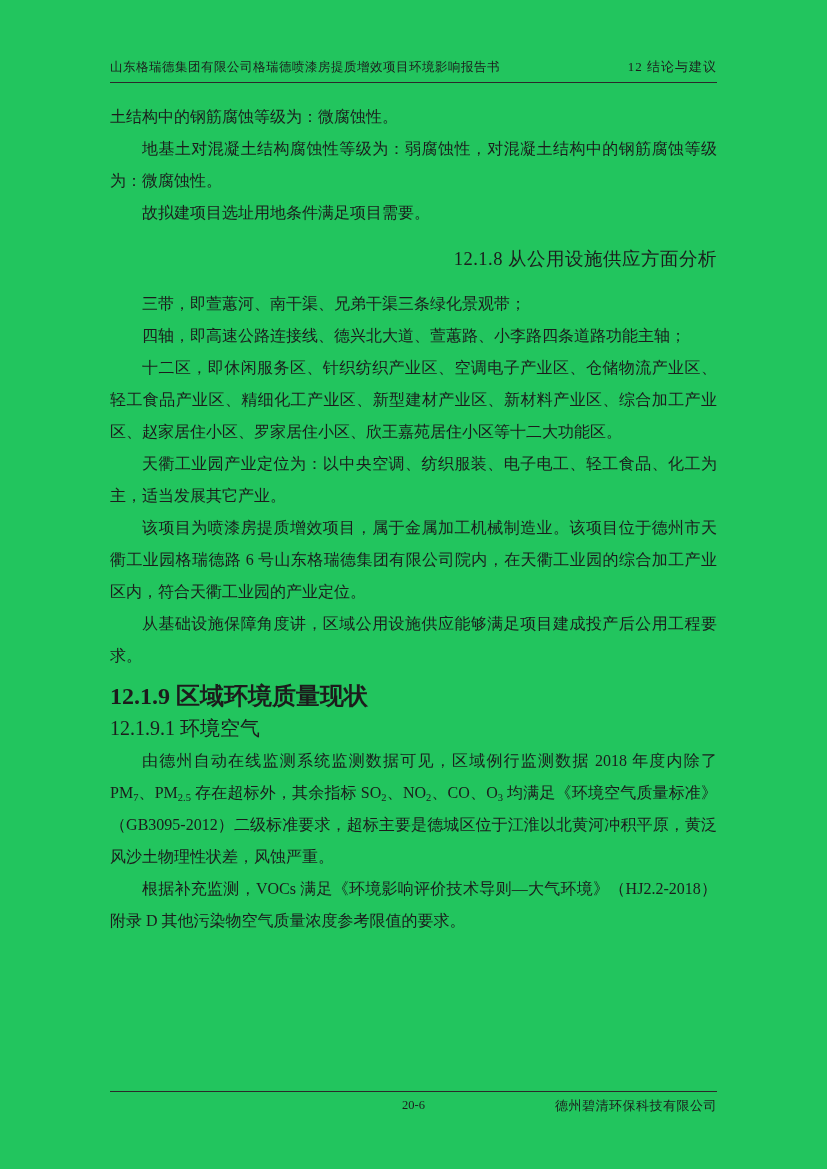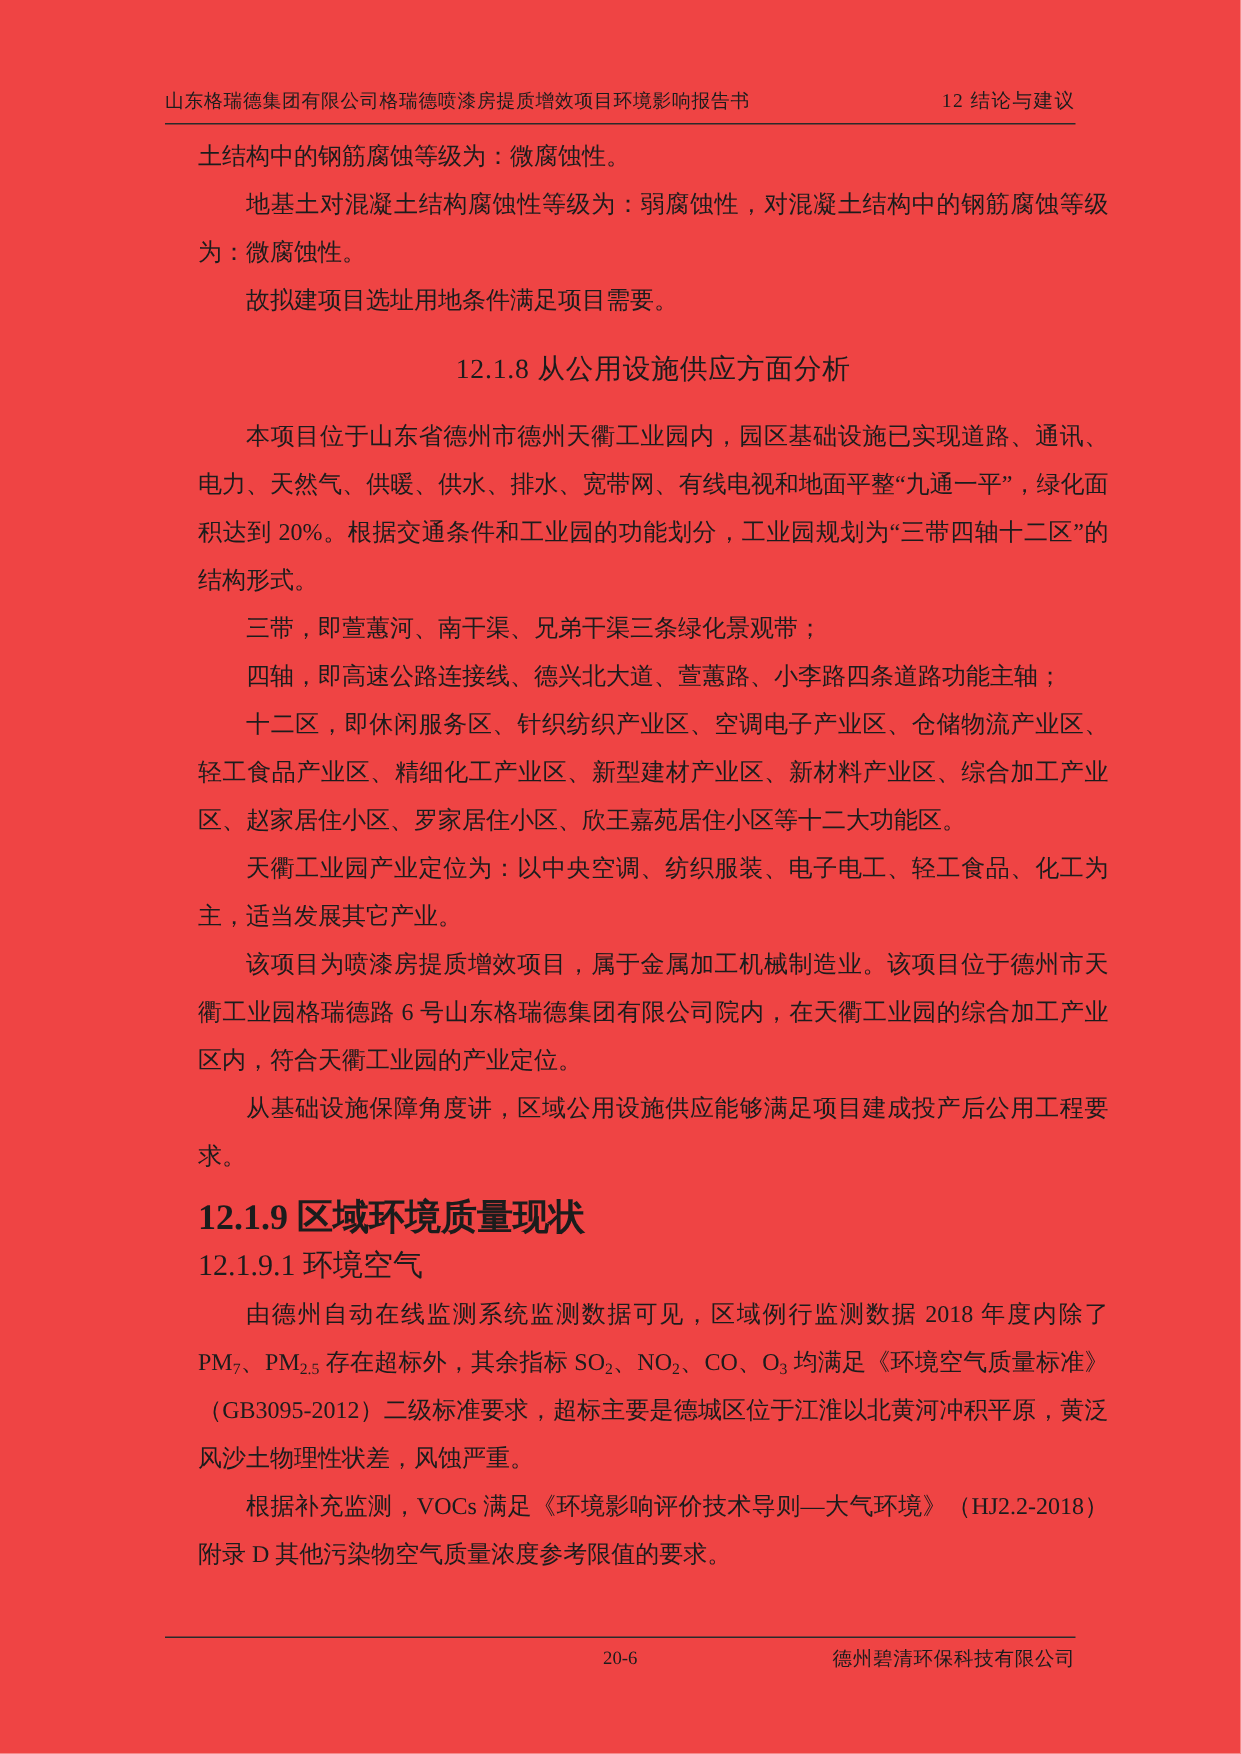--- a/index.html
+++ b/index.html
@@ -8,21 +8,21 @@
     width: 827px;
     height: 1169px;
     position: relative;
     font-family: "Liberation Serif", "DejaVu Serif", serif;
     color: #1c1c1c;
     overflow: hidden;
   }
   .page {
     position: absolute;
     inset: 0;
-    background: #ef4444;
+    background: #22c55e;
   }
   
   .header {
     position: absolute;
     left: 110px;
     width: 607px;
     top: 58px;
     display: flex;
     justify-content: space-between;
     align-items: flex-end;
@@ -37,38 +37,37 @@
   .header .h-right {
     font-size: 13px;
     letter-spacing: 1px;
     white-space: nowrap;
   }
   
   .doc-body {
     position: absolute;
     left: 110px;
     width: 607px;
-    top: 89px;
+    top: 101px;
     font-size: 16px;
     line-height: 32px;
     text-align: justify;
-    margin-left: 22px;
   }
   .doc-body p.para {
     text-align: justify;
     text-align-last: left;
   }
   .doc-body p.indent { text-indent: 2em; }
   .h1 {
     font-size: 18.5px;
     font-weight: normal;
     margin: 15px 0 14px 0;
     line-height: 30px;
     letter-spacing: 0.5px;
-    text-align: center;
+    text-align: right;
   }
   .h-bold {
     font-size: 24px;
     font-weight: bold;
     margin: 9px 0 2px 0;
     line-height: 30px;
     text-align: left;
   }
   .h-sub {
     font-size: 20px;
@@ -116,21 +115,20 @@
     <span class="h-left">山东格瑞德集团有限公司格瑞德喷漆房提质增效项目环境影响报告书</span>
     <span class="h-right">12 结论与建议</span>
   </div>
 
   <div class="doc-body">
 
   <p class="para"><span>土结构中的钢筋腐蚀等级为：微腐蚀性。</span></p>
       <p class="para indent"><span>地基土对混凝土结构腐蚀性等级为：弱腐蚀性，对混凝土结构中的钢筋腐蚀等级为：微腐蚀性。</span></p>
       <p class="para indent"><span>故拟建项目选址用地条件满足项目需要。</span></p>
       <div class="h1"><span>12.1.8  从公用设施供应方面分析</span></div>
-      <p class="para indent"><span>本项目位于山东省德州市德州天衢工业园内，园区基础设施已实现道路、通讯、电力、天然气、供暖、供水、排水、宽带网、有线电视和地面平整“九通一平”，绿化面积达到 20%。根据交通条件和工业园的功能划分，工业园规划为“三带四轴十二区”的结构形式。</span></p>
       <p class="para indent"><span>三带，即萱蕙河、南干渠、兄弟干渠三条绿化景观带；</span></p>
       <p class="para indent"><span>四轴，即高速公路连接线、德兴北大道、萱蕙路、小李路四条道路功能主轴；</span></p>
       <p class="para indent"><span>十二区，即休闲服务区、针织纺织产业区、空调电子产业区、仓储物流产业区、轻工食品产业区、精细化工产业区、新型建材产业区、新材料产业区、综合加工产业区、赵家居住小区、罗家居住小区、欣王嘉苑居住小区等十二大功能区。</span></p>
       <p class="para indent"><span>天衢工业园产业定位为：以中央空调、纺织服装、电子电工、轻工食品、化工为主，适当发展其它产业。</span></p>
       <p class="para indent"><span>该项目为喷漆房提质增效项目，属于金属加工机械制造业。该项目位于德州市天衢工业园格瑞德路 6 号山东格瑞德集团有限公司院内，在天衢工业园的综合加工产业区内，符合天衢工业园的产业定位。</span></p>
       <p class="para indent"><span>从基础设施保障角度讲，区域公用设施供应能够满足项目建成投产后公用工程要求。</span></p>
       <div class="h-bold"><span>12.1.9 区域环境质量现状</span></div>
       <div class="h-sub"><span>12.1.9.1 环境空气</span></div>
       <p class="para indent"><span>由德州自动在线监测系统监测数据可见，区域例行监测数据 2018 年度内除了PM</span><sub>7</sub><span>、PM</span><sub>2.5</sub><span> 存在超标外，其余指标 SO</span><sub>2</sub><span>、NO</span><sub>2</sub><span>、CO、O</span><sub>3</sub><span> 均满足《环境空气质量标准》（GB3095-2012）二级标准要求，超标主要是德城区位于江淮以北黄河冲积平原，黄泛风沙土物理性状差，风蚀严重。</span></p>
       <p class="para indent"><span>根据补充监测，VOCs 满足《环境影响评价技术导则—大气环境》（HJ2.2-2018）附录 D 其他污染物空气质量浓度参考限值的要求。</span></p>

